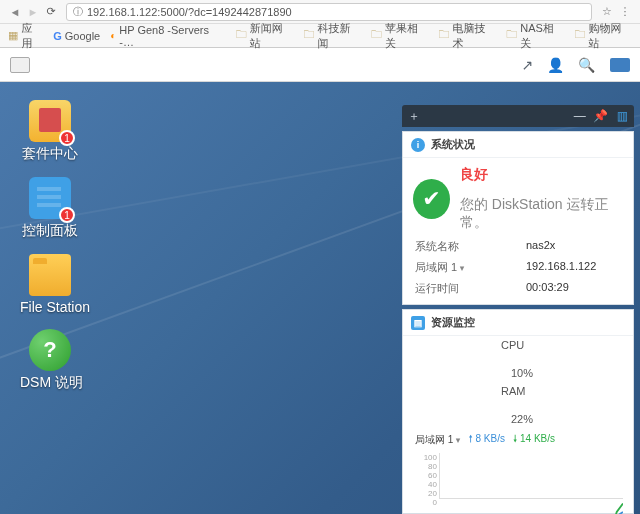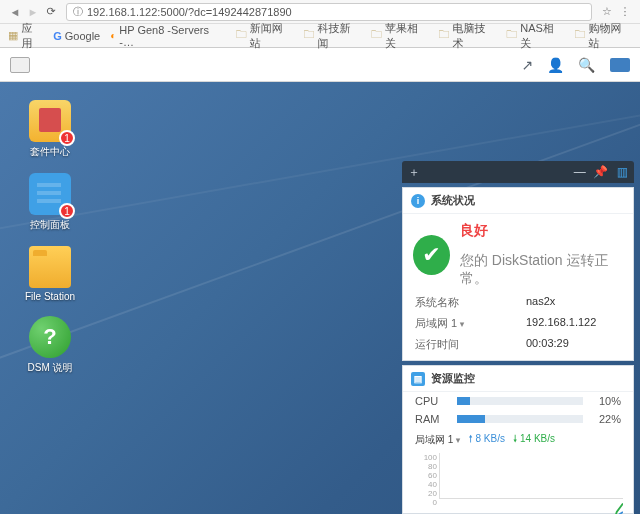--- a/index.html
+++ b/index.html
@@ -26,21 +26,21 @@
 .dsm-right span { color: #5a6570; font-size: 14px; }
 .pilot { width: 20px; height: 14px; background: #3f7fc1; border-radius: 2px; display: inline-block; }
 
 
 .desktop { position: relative; width: 640px; height: 432px; background: linear-gradient(135deg, #4b79ac 0%, #3d6a99 40%, #335c8a 70%, #2d5480 100%); overflow: hidden; }
 .diag { position: absolute; width: 900px; height: 2px; background: rgba(255,255,255,0.10); transform: rotate(-20deg); top: 140px; left: -80px; }
 .diag2 { top: 80px; transform: rotate(-10deg); background: rgba(255,255,255,0.06); }
 
 .icon-grid { position: absolute; top: 18px; left: 20px; width: 80px; }
 .d-icon { width: 60px; margin-bottom: 14px; text-align: center; cursor: pointer; }
-.d-icon .lbl { color: #fff; font-size: 10px; margin-top: 3px; text-shadow: 0 1px 2px rgba(0,0,0,0.6); white-space: nowrap; }
+.d-icon .lbl { color: #fff; font-size: 14px; margin-top: 3px; text-shadow: 0 1px 2px rgba(0,0,0,0.6); white-space: nowrap; }
 .ic-box { width: 42px; height: 42px; margin: 0 auto; border-radius: 6px; position: relative; }
 .pkg { background: linear-gradient(#f8d568, #f3b230); }
 .pkg::before { content:""; position:absolute; top:8px; left:10px; width:22px; height:24px; background:#d64e4e; border-radius:2px; }
 .cp { background: #3fa0e6; }
 .cp::before, .cp::after { content:""; position:absolute; background:#fff3; }
 .cp::before { top:10px; left:8px; width:24px; height:4px; }
 .cp::after { top:18px; left:8px; width:24px; height:4px; box-shadow: 0 8px 0 #fff3; }
 .fs { background: linear-gradient(#ffcf57, #f0ad2e); border-radius: 4px; }
 .fs::before { content:""; position:absolute; top:4px; left:4px; width:14px; height:6px; background:#f0ad2e; border-radius: 2px 2px 0 0; }
 .hlp { background: radial-gradient(circle at 30% 30%, #6fd06f, #2e9e2e); border-radius: 50%; }
@@ -61,21 +61,21 @@
 
 .health { display:flex; align-items:center; gap:10px; padding: 8px 10px 4px; }
 .check { width: 40px; height: 40px; background: #2fae4a; border-radius: 50%; display:flex; align-items:center; justify-content:center; color:#fff; font-size:22px; }
 .h-txt .good { color:#ef4444; font-size:14px; font-weight:bold; }
 .h-txt .sub { color:#888; font-size:14px; margin-top:12px; }
 .kv { display:flex; padding: 3px 12px; gap: 10px; }
 .kv .k { width: 90px; color: #666; }
 .kv .v { color: #333; margin-left: 11px; }
 .kv .drop::after { content:" ▾"; color:#888; font-size:9px; }
 
-.bar-row { display:flex; align-items:center; padding: 3px 12px; gap: 8px; }
+.bar-row { display:flex; align-items:center; padding: 3px 12px; gap: 8px; flex-direction: column; }
 .bar-row .k { width: 34px; color:#555; }
 .bar { flex: 1; height: 8px; background: #e8edf2; position: relative; }
 .bar > i { position:absolute; left:0; top:0; bottom:0; background:#3b8fd8; }
 .pct { width: 30px; text-align: right; color:#555; }
 
 .net-line { display:flex; align-items:center; padding: 3px 12px; gap: 8px; font-size: 10px; }
 .net-line .drop::after { content:" ▾"; color:#888; font-size:9px; }
 .up { color: #3b8fd8; }
 .dn { color: #2fae4a; }
 

